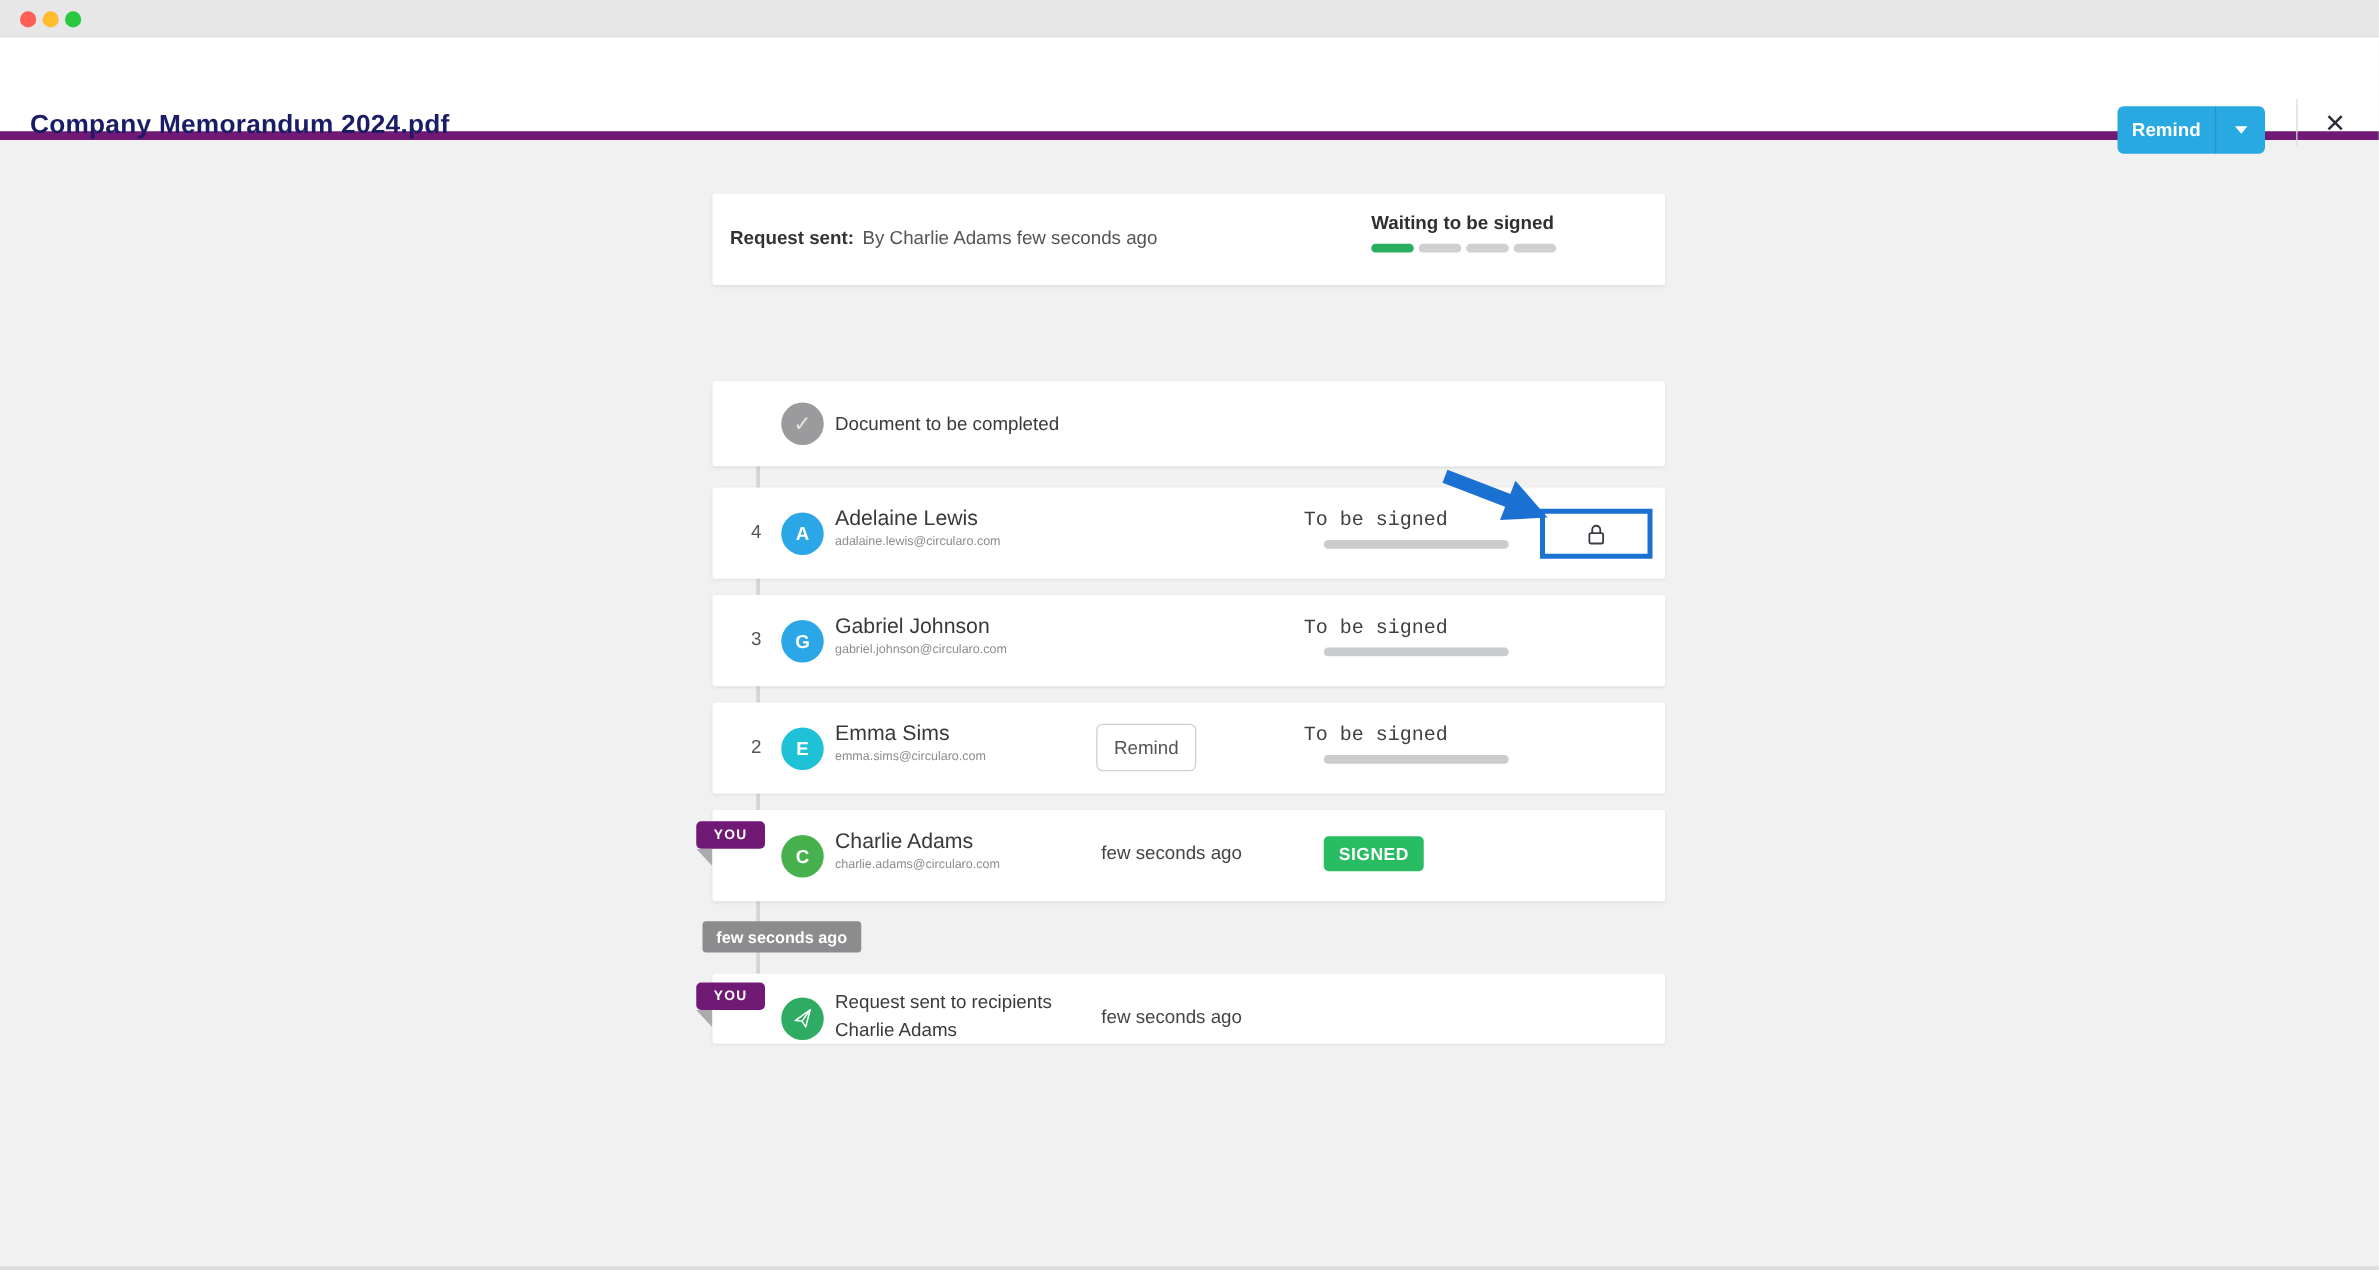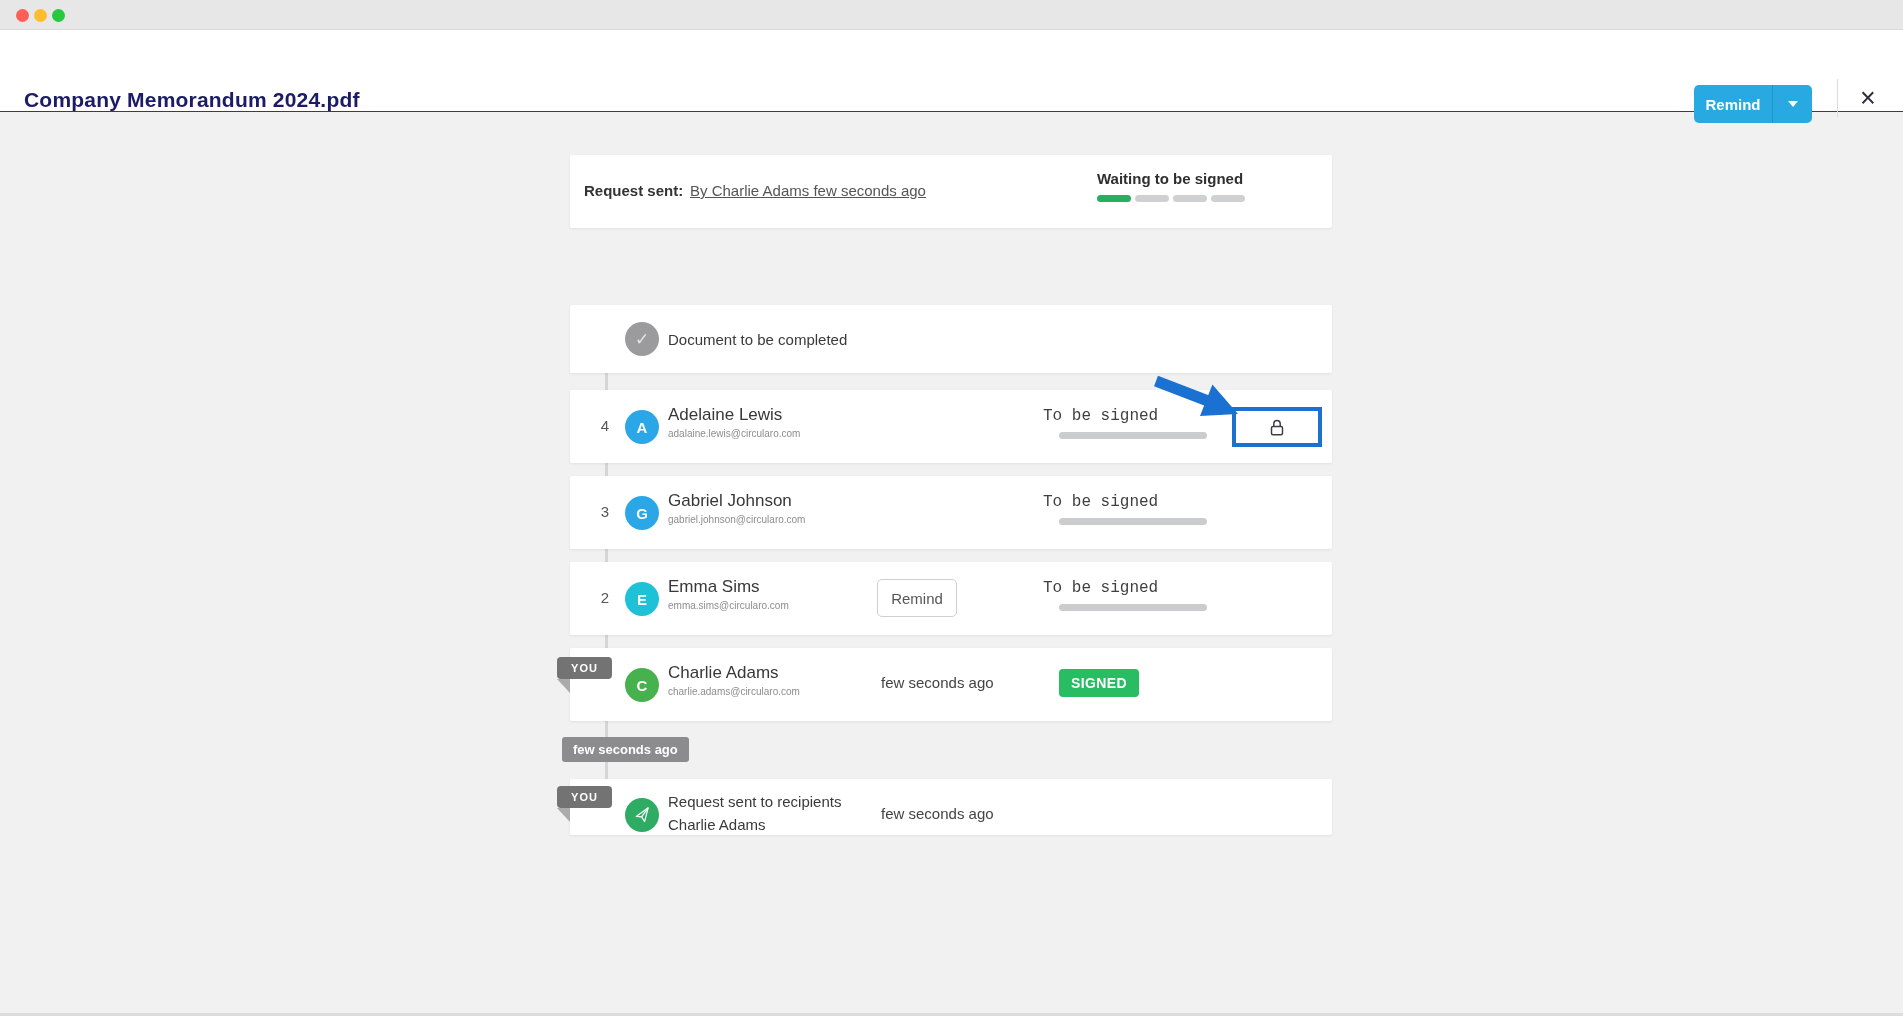--- a/index.html
+++ b/index.html
@@ -6,21 +6,21 @@
   html,body { width:1903px; height:1016px; overflow:hidden;
     font-family:"Liberation Sans", sans-serif; background:#f1f1f2;
     -webkit-font-smoothing:antialiased; }
   .abs { position:absolute; }
 
   
   #topbar { left:0; top:0; width:1903px; height:30px; background:#e7e7e8;
     border-bottom:1px solid #d9d9da; z-index:10; }
   .light { position:absolute; top:9px; width:13px; height:13px; border-radius:50%; }
   #header { left:0; top:30px; width:1903px; height:82px; background:#ffffff;
-    border-bottom:1px solid #701a75; z-index:10; }
+    border-bottom:7px solid #701a75; z-index:10; }
   #doc-title { left:24px; top:58px; font-size:21px; font-weight:bold;
     color:#1b1b66; letter-spacing:0.2px; }
   #remind-split { left:1694px; top:55px; width:118px; height:38px;
     background:#29a9e2; border-radius:5px; display:flex; cursor:pointer; }
   #remind-main { width:79px; height:38px; display:flex; align-items:center;
     justify-content:center; color:#fff; font-weight:bold; font-size:15px;
     border-right:1px solid rgba(0,0,0,0.12); }
   #remind-caret-zone { flex:1; display:flex; align-items:center; justify-content:center; }
   .caret-down { width:0; height:0; border-left:5px solid transparent;
     border-right:5px solid transparent; border-top:6px solid #ffffff; }
@@ -30,21 +30,21 @@
     justify-content:center; cursor:pointer; }
 
   
   .card { position:absolute; left:570px; width:762px; background:#ffffff;
     border-radius:2px; box-shadow:0 1px 3px rgba(0,0,0,0.07); z-index:1; }
 
   
   #status-card { top:155px; height:73px; }
   .sc-label { position:absolute; left:14px; top:27px; font-size:15px;
     font-weight:bold; color:#333;text-align:center; }
-  .sc-detail { position:absolute; left:120px; top:27px; font-size:15px; color:#555;text-decoration:underline; }
+  .sc-detail { position:absolute; left:120px; top:27px; font-size:15px; color:#555; }
   .sc-status { position:absolute; left:527px; top:15px; font-size:15px;
     font-weight:bold; color:#2f2f2f; }
   #progress-row { position:absolute; left:527px; top:40px; display:flex; gap:4px; }
   .pseg { width:34px; height:7px; border-radius:3.5px; background:#cfd0d2; }
   .pseg.done { background:#27ae60; }
 
   
   #timeline-line { left:605px; top:373px; width:3px; height:406px;
     background:#d5d5d7; z-index:0; }
 
@@ -76,21 +76,21 @@
     font-size:14px; letter-spacing:0.4px; }
 
   
   #lock-box { left:1232px; top:407px; width:90px; height:40px; background:#fff;
     border:4px solid #1a71d2; z-index:5; display:flex; align-items:center;
     justify-content:center; }
   #arrow-svg { left:1140px; top:368px; z-index:6; pointer-events:none; }
 
   
   .you-badge { position:absolute; left:557px; width:55px; height:22px;
-    background:#737373; border-radius:4px; color:#fff; font-weight:bold;
+    background:#701a75; border-radius:4px; color:#fff; font-weight:bold;
     font-size:11px; letter-spacing:1px; display:flex; align-items:center;
     justify-content:center; z-index:3; }
   .you-tail { position:absolute; left:557px; width:13px; height:14px;
     background:#ababad; clip-path:polygon(0 0,100% 0,100% 100%); z-index:2; }
 
   #time-sep-badge { left:562px; top:737px; padding:5px 11px; background:#8c8c8e;
     border-radius:3px; color:#fff; font-weight:bold; font-size:13px; z-index:3; }
 
   #sent-card { top:779px; height:56px; }
   .send-circle { position:absolute; left:55px; top:19px; width:34px; height:34px;

